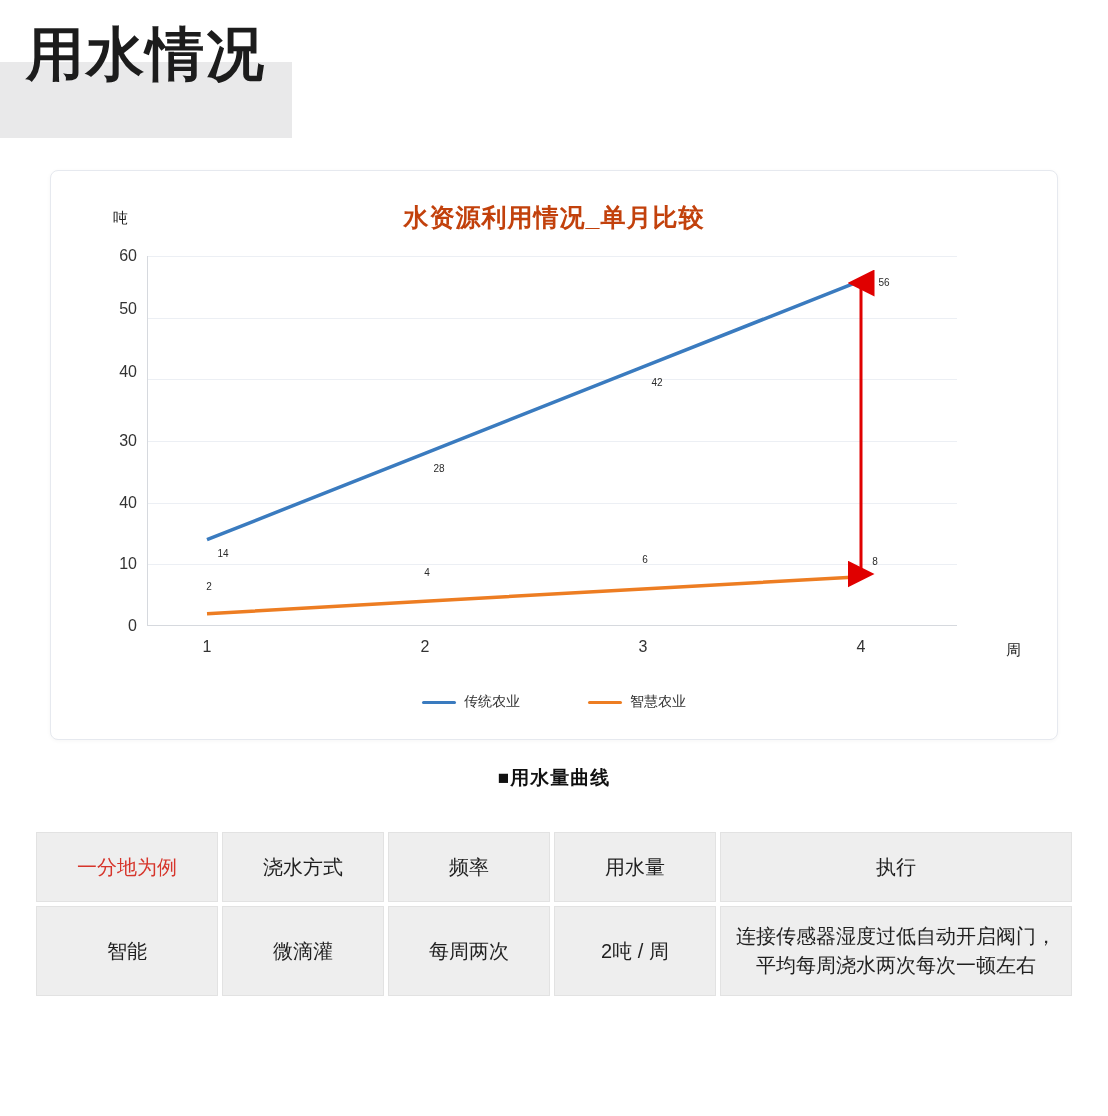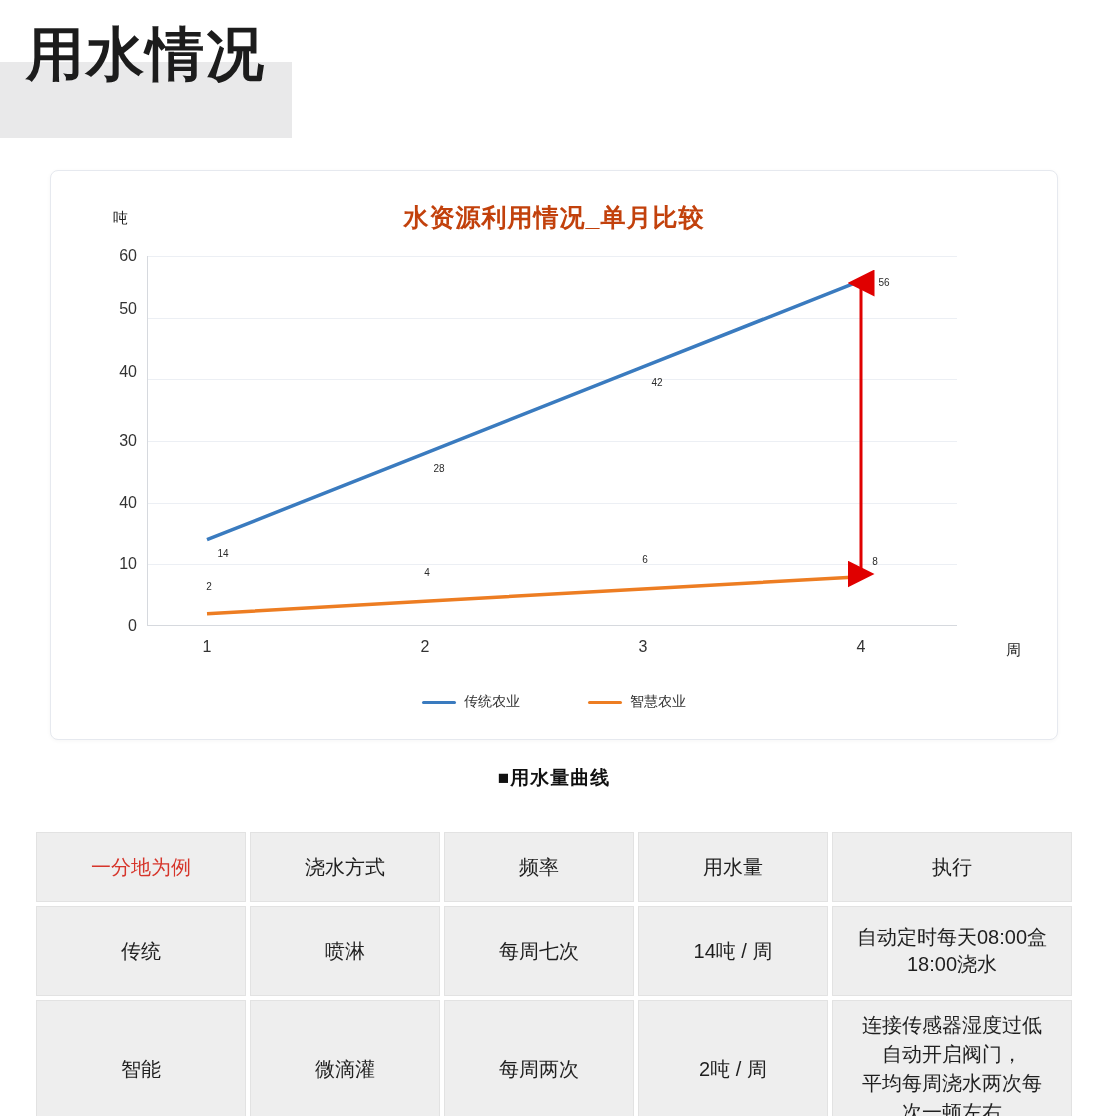--- a/index.html
+++ b/index.html
@@ -183,21 +183,21 @@
     border-collapse: separate;
     border-spacing: 4px;
     table-layout: fixed;
   }
   .table td {
     background: #eeeeee;
     text-align: center;
     vertical-align: middle;
     font-size: 20px;
     color: #1f1f1f;
-    padding: 10px 20px;
+    padding: 10px 6px;
     border: 1px solid #e2e2e2;
   }
   .table tr.head td {
     height: 48px;
     font-weight: 400;
   }
   .table tr.body td {
     height: 68px;
   }
   .cell-accent {
@@ -296,27 +296,20 @@
 <table class="table">
   <tbody>
     <tr class="head">
       <td class="col1 cell-accent">一分地为例</td>
       <td class="col2">浇水方式</td>
       <td class="col3">频率</td>
       <td class="col4">用水量</td>
       <td class="col5">执行</td>
     </tr>
     <tr class="body">
-      <td class="col1">传统</td>
-      <td class="col2">喷淋</td>
-      <td class="col3">每周七次</td>
-      <td class="col4">14吨 / 周</td>
-      <td class="col5">自动定时每天08:00盒18:00浇水</td>
-    </tr>
-    <tr class="body">
       <td class="col1">智能</td>
       <td class="col2">微滴灌</td>
       <td class="col3">每周两次</td>
       <td class="col4">2吨 / 周</td>
       <td class="col5 two-line" style="white-space:pre-line;">连接传感器湿度过低自动开启阀门，
 平均每周浇水两次每次一顿左右</td>
     </tr>
   </tbody>
 </table>
 

